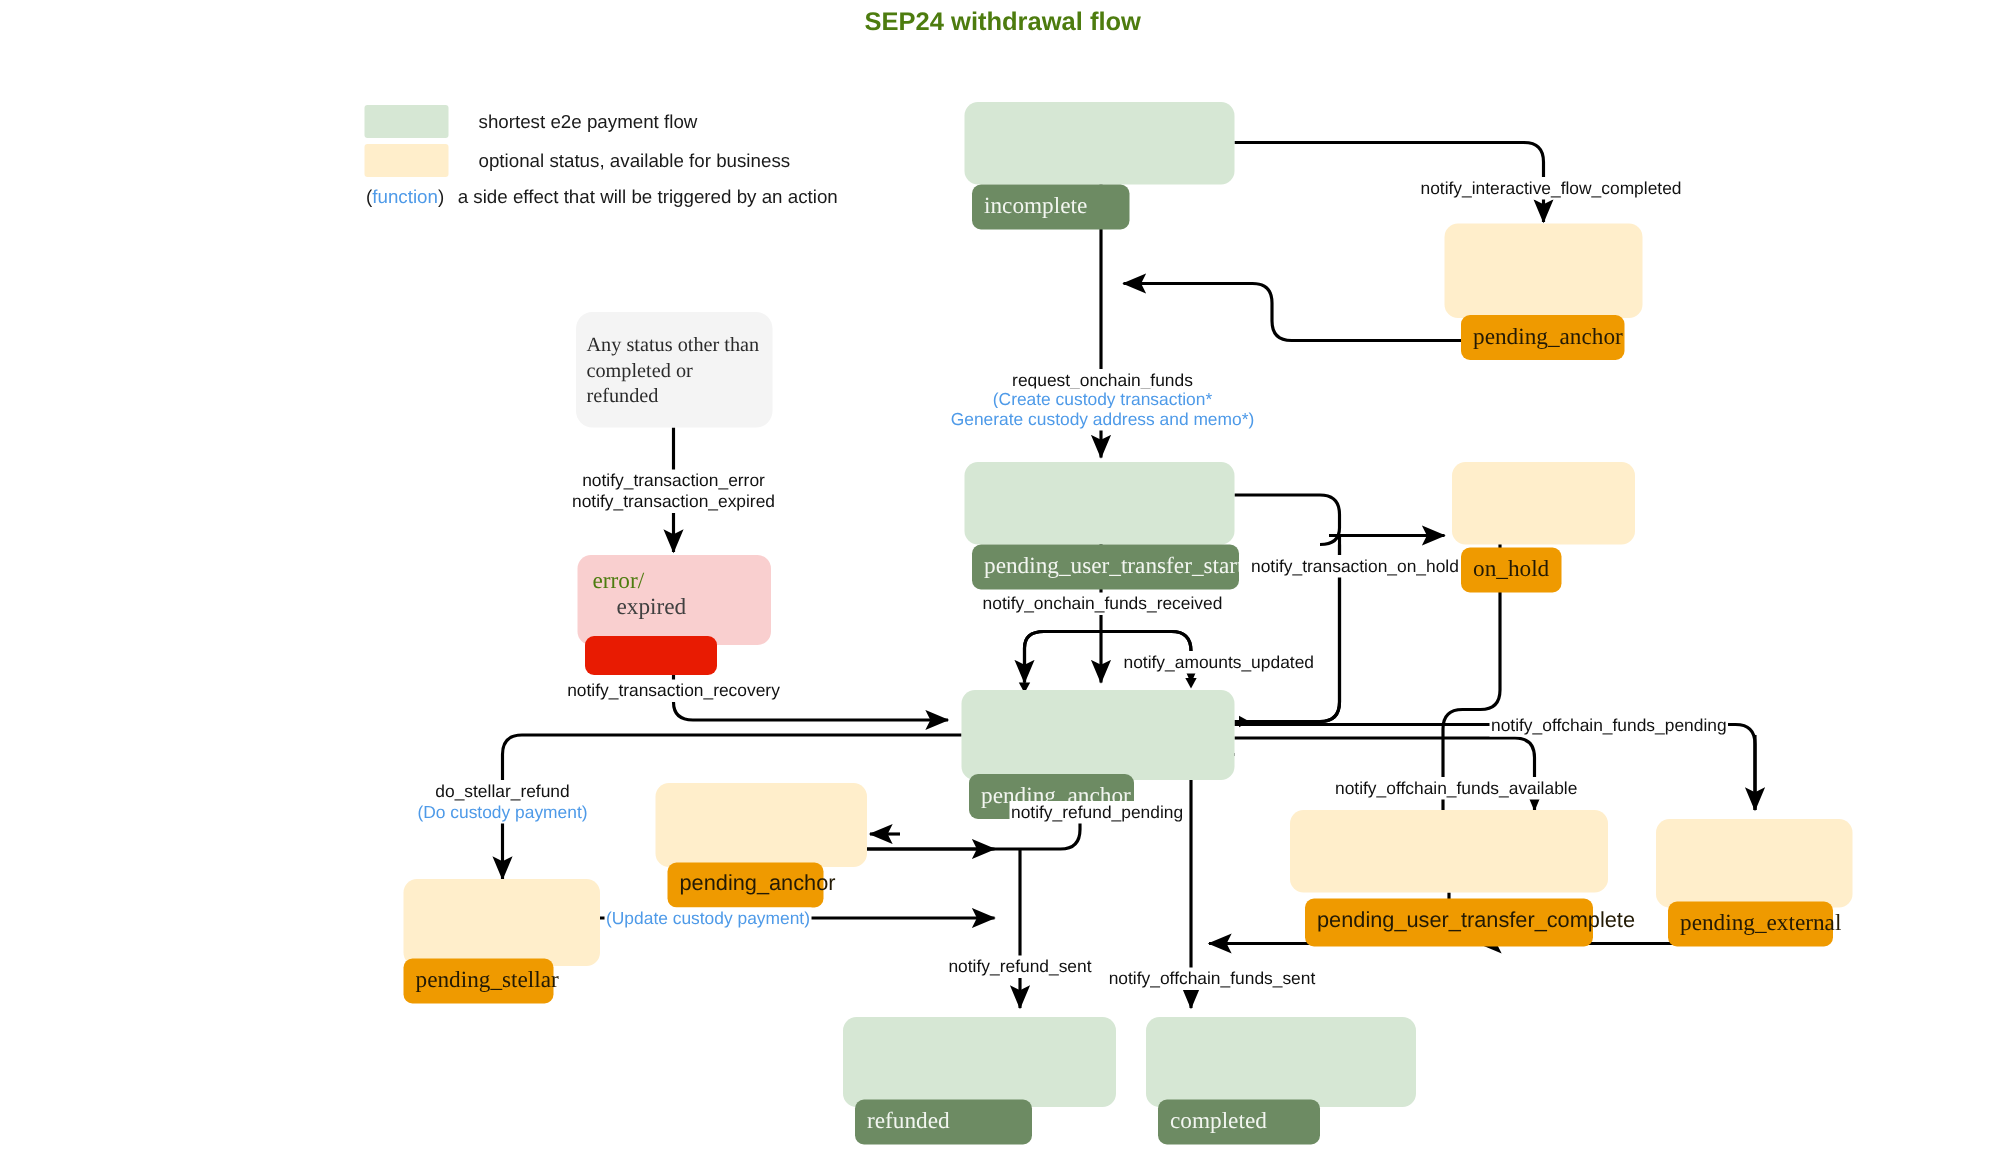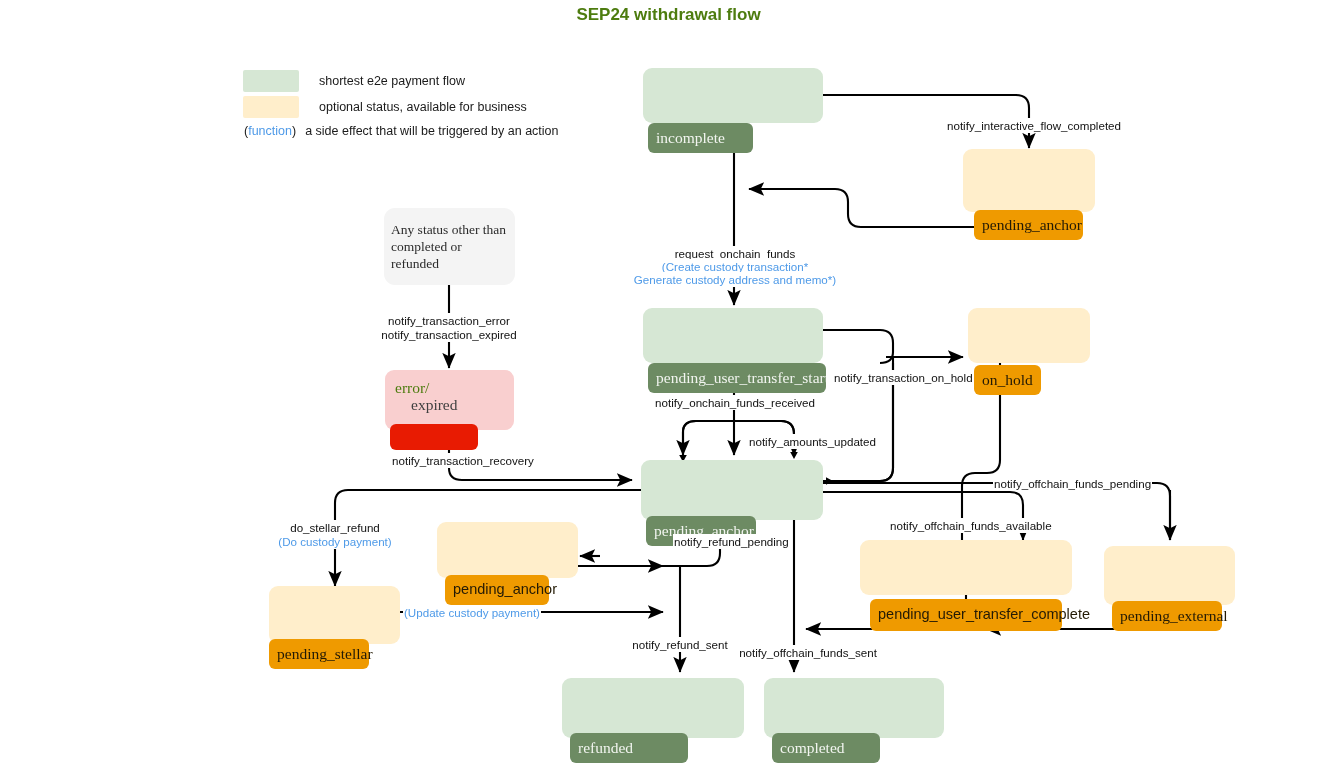--- a/index.html
+++ b/index.html
@@ -210,21 +210,21 @@
 
   <div class="elabel" style="left:946px;top:118px;">notify_interactive_flow_completed</div>
 
   <div class="elabel ctr" style="left:735px;top:246px;">request_onchain_funds</div>
   <div class="elabel ctr fn" style="left:735px;top:259px;">(Create custody transaction*</div>
   <div class="elabel ctr fn" style="left:735px;top:272px;">Generate custody address and memo*)</div>
 
   <div class="elabel ctr" style="left:449px;top:313px;">notify_transaction_error</div>
   <div class="elabel ctr" style="left:449px;top:327px;">notify_transaction_expired</div>
 
-  <div class="elabel ctr" style="left:463px;top:453px;">notify_transaction_recovery</div>
+  <div class="elabel ctr" style="left:449px;top:453px;">notify_transaction_recovery</div>
 
   <div class="elabel ctr" style="left:735px;top:395px;">notify_onchain_funds_received</div>
 
   <div class="elabel" style="left:748px;top:434px;">notify_amounts_updated</div>
 
   <div class="elabel" style="left:833px;top:370px;">notify_transaction_on_hold</div>
 
   <div class="elabel" style="left:993px;top:476px;">notify_offchain_funds_pending</div>
 
   <div class="elabel" style="left:889px;top:518px;">notify_offchain_funds_available</div>

